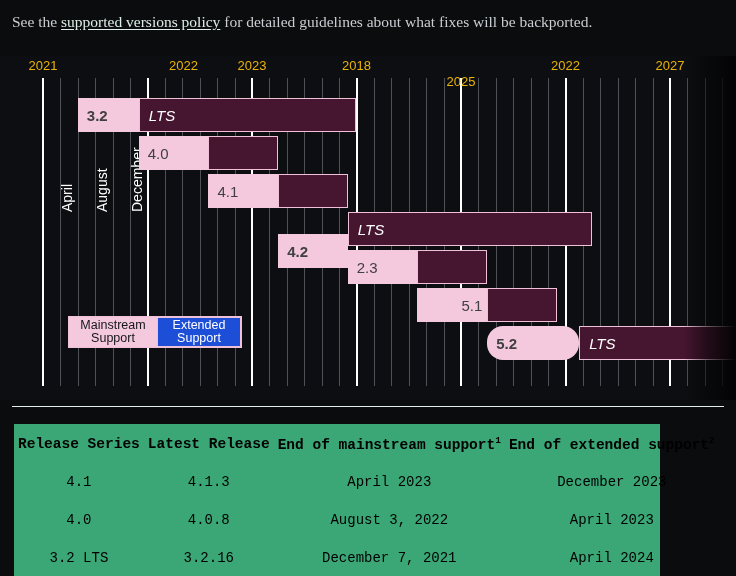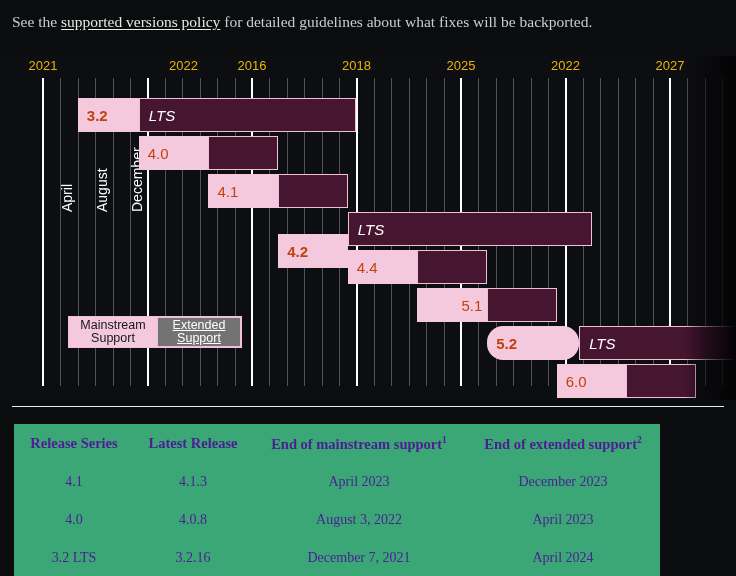--- a/index.html
+++ b/index.html
@@ -106,21 +106,21 @@
     box-sizing: border-box;
     display: flex;
     align-items: center;
     padding-left: 9px;
     font-family: "Liberation Sans", sans-serif;
     font-size: 15px;
     white-space: nowrap;
   }
   .seg.main {
     background: #f4c9dd;
-    color: #c2410c;
+    color: #404040;
   }
   .seg.ext {
     background: #461530;
     border: 1.5px solid #f0c0d6;
     color: #ffffff;
     font-style: italic;
   }
   .seg.bold { font-weight: bold; }
 
   
@@ -143,25 +143,24 @@
     font-size: 12.5px;
     line-height: 13.5px;
     box-sizing: border-box;
   }
   #legend .lg.main {
     background: #f4c9dd;
     color: #15161a;
     width: 88px;
   }
   #legend .lg.ext {
-    background: #737373;
+    background: #1d4ed8;
     border: 1px solid #f0c0d6;
     color: #ffffff;
     width: 84px;
-    text-decoration: underline;
   }
 
   
   #divider {
     position: absolute;
     left: 12px;
     top: 406px;
     width: 712px;
     height: 1px;
     background: #dfeee6;
@@ -171,22 +170,22 @@
   #table-wrap {
     position: absolute;
     left: 14px;
     top: 424px;
     width: 646px;
     background: #3ba776;
   }
   table {
     border-collapse: collapse;
     width: 100%;
-    font-family: Liberation Serif, serif;
-    color: #4c1d95;
+    font-family: Liberation Mono, monospace;
+    color: #000000;
   }
   thead th {
     font-size: 14.5px;
     font-weight: bold;
     padding: 11px 4px 10px 4px;
     white-space: nowrap;
     text-align: center;
   }
   thead th sup { font-size: 9.5px; }
   tbody td {
@@ -242,23 +241,23 @@
       <div class="gl minor" style="left: 600.333px;"></div>
       <div class="gl minor" style="left: 617.75px;"></div>
       <div class="gl minor" style="left: 635.167px;"></div>
       <div class="gl minor" style="left: 652.583px;"></div>
       <div class="gl major" style="left: 669px;"></div>
       <div class="gl minor" style="left: 687.417px;"></div>
       <div class="gl minor" style="left: 704.833px;"></div>
       <div class="gl minor" style="left: 722.25px;"></div>
       <div class="yearlabel" style="left: 43px;">2021</div>
       <div class="yearlabel" style="left: 147.5px; margin-left: 36px;">2022</div>
-      <div class="yearlabel" style="left: 252px;">2016</div>
+      <div class="yearlabel" style="left: 252px;">2023</div>
       <div class="yearlabel" style="left: 356.5px;">2018</div>
-      <div class="yearlabel" style="left: 461px;">2025</div>
+      <div class="yearlabel" style="left: 461px; margin-top: 16px;">2025</div>
       <div class="yearlabel" style="left: 565.5px;">2022</div>
       <div class="yearlabel" style="left: 670px;">2027</div>
       <div class="monthlabel" style="left: 75.125px; top: 140px;">April</div>
       <div class="monthlabel" style="left: 109.958px; top: 140px;">August</div>
       <div class="monthlabel" style="left: 144.792px; top: 140px;">December</div>
       <div class="bar" style="left: 77.8333px; top: 42px;">
         <div class="seg main bold" style="width: 60.9583px;">3.2</div>
         <div class="seg ext" style="width: 217.708px;">LTS</div>
       </div>
       <div class="bar" style="left: 138.792px; top: 80px;">
@@ -267,34 +266,30 @@
       </div>
       <div class="bar" style="left: 208.458px; top: 118px;">
         <div class="seg main" style="width: 69.6667px;">4.1</div>
         <div class="seg ext" style="width: 69.6667px;"></div>
       </div>
       <div class="bar" style="left: 278.125px; top: 156px;">
         <div class="seg main bold" style="width: 69.6667px; margin-top: 44px;">4.2</div>
         <div class="seg ext" style="width: 243.833px;">LTS</div>
       </div>
       <div class="bar" style="left: 347.792px; top: 194px;">
-        <div class="seg main" style="width: 69.6667px;">4.4</div>
+        <div class="seg main" style="width: 69.6667px;">2.3</div>
         <div class="seg ext" style="width: 69.6667px;"></div>
       </div>
       <div class="bar" style="left: 417.458px; top: 232px;">
         <div class="seg main" style="width: 69.6667px; padding-left: 44px;">5.1</div>
         <div class="seg ext" style="width: 69.6667px;"></div>
       </div>
       <div class="bar" style="left: 487.125px; top: 270px;">
         <div class="seg main bold" style="width: 92px; border-radius: 16px;">5.2</div>
         <div class="seg ext" style="width: 243.833px;">LTS</div>
-      </div>
-      <div class="bar" style="left: 556.792px; top: 308px;">
-        <div class="seg main" style="width: 69.6667px;">6.0</div>
-        <div class="seg ext" style="width: 69.6667px;"></div>
       </div>
     </div>
   <div id="legend">
     <div class="lg main">
       <span><span>Mainstream</span><br><span>Support</span></span>
     </div>
     <div class="lg ext">
       <span><span>Extended</span><br><span>Support</span></span>
     </div>
   </div>

